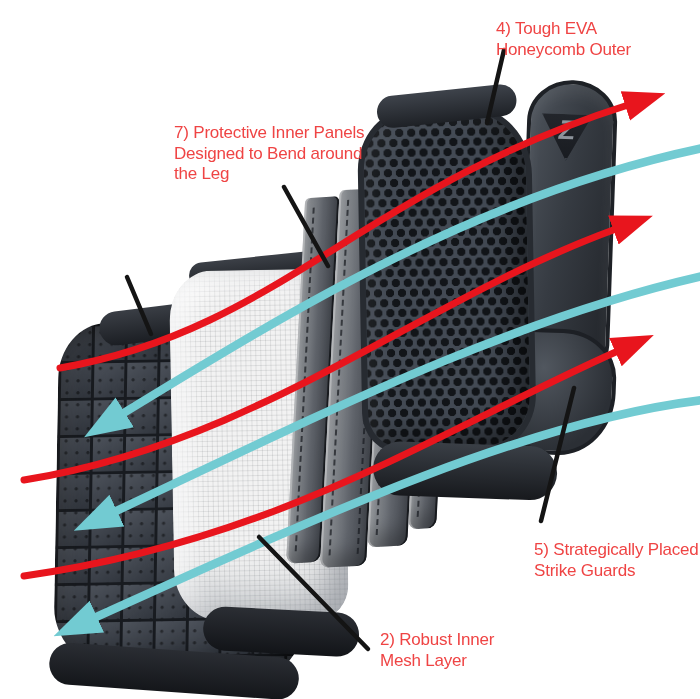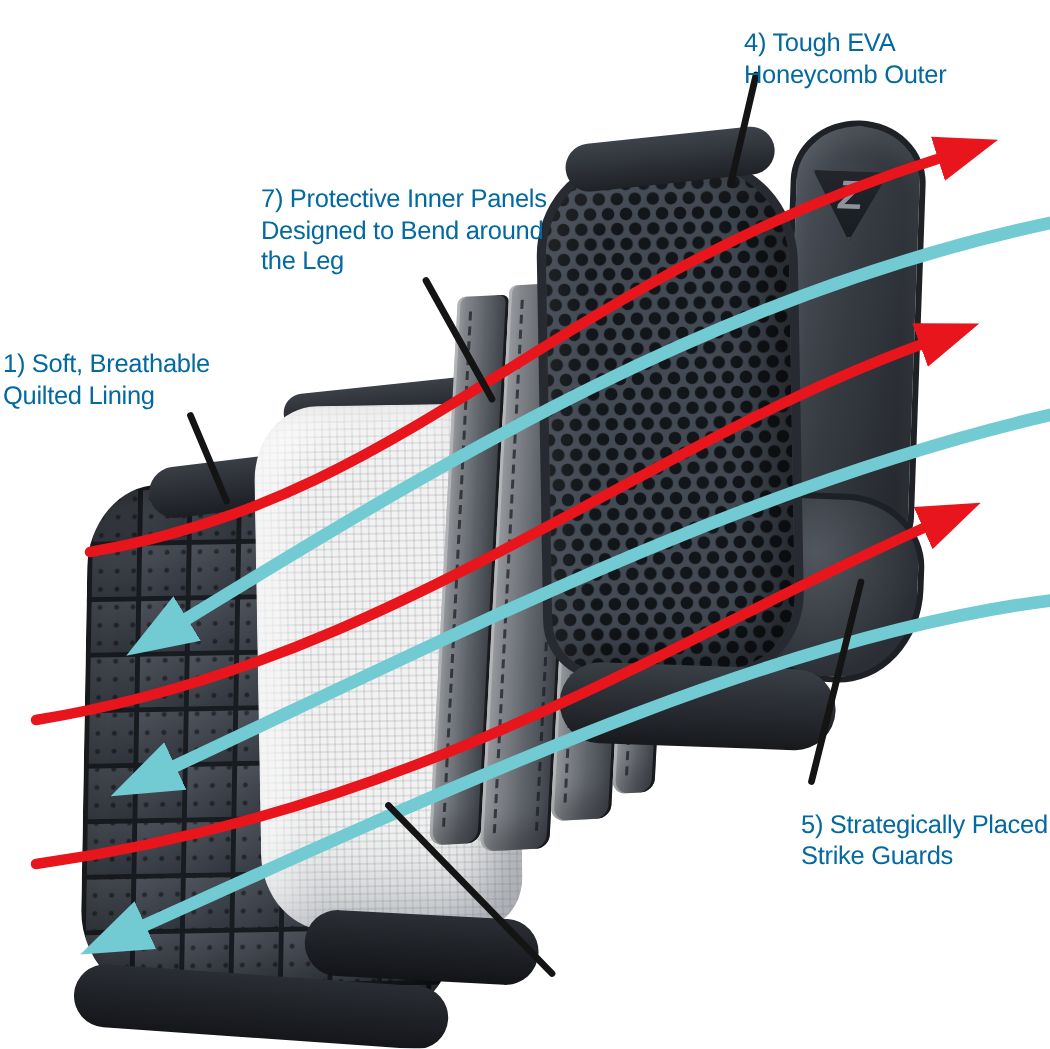--- a/index.html
+++ b/index.html
@@ -95,21 +95,21 @@
     display:flex; align-items:flex-start; justify-content:center;
     box-shadow: inset 0 0 0 4px #40454d; }
   .g-logo span { color:#8d939b; font-weight:bold; font-size:27px; line-height:1;
     margin-top:7px; transform:skewX(-8deg); }
 
   
   .overlay { position:absolute; left:0; top:0; z-index:60; pointer-events:none; }
 
   
   .label { position:absolute; z-index:70; font-size:17px; line-height:1.22;
-    color:#0369a1; letter-spacing:-0.2px; white-space:pre-line; }
+    color:#ef4444; letter-spacing:-0.2px; white-space:pre-line; }
   .label-1 { left:2px;   top:233px; width:170px; }
   .label-3 { left:174px; top:123px; width:215px; }
   .label-4 { left:496px; top:19px;  width:185px; }
   .label-2 { left:380px; top:630px; width:150px; }
   .label-5 { left:534px; top:540px; width:175px; }
 </style>
 </head>
 <body>
 
 <div class="stage">
@@ -174,23 +174,23 @@
     <path d="M 703,276 C 500,322 300,425 114,512" fill="none" stroke-width="8.5" stroke-linecap="round" marker-end="url(#arrT)" stroke="#72cbd2"></path>
     <path d="M 703,400 C 520,422 300,525 94,618" fill="none" stroke-width="8.5" stroke-linecap="round" marker-end="url(#arrT)" stroke="#72cbd2"></path>
 
     <path d="M 127,277 L 151,334" stroke-width="4.5" stroke-linecap="round" fill="none" stroke="#141414"></path>
     <path d="M 284,187 L 328,266" stroke-width="4.5" stroke-linecap="round" fill="none" stroke="#141414"></path>
     <path d="M 504,50 L 487,123" stroke-width="4.5" stroke-linecap="round" fill="none" stroke="#141414"></path>
     <path d="M 259,537 L 368,649" stroke-width="4.5" stroke-linecap="round" fill="none" stroke="#141414"></path>
     <path d="M 574,388 L 541,521" stroke-width="4.5" stroke-linecap="round" fill="none" stroke="#141414"></path>
   </svg>
 
-  <div class="label label-1">1) Soft, Breathable
-Quilted Lining</div>
   <div class="label label-3">7) Protective Inner Panels
 Designed to Bend around
 the Leg</div>
   <div class="label label-4">4) Tough EVA
 Honeycomb Outer</div>
+  <div class="label label-2">2) Robust Inner
+Mesh Layer</div>
   <div class="label label-5">5) Strategically Placed
 Strike Guards</div>
 
 </div>
 
 </body></html>

